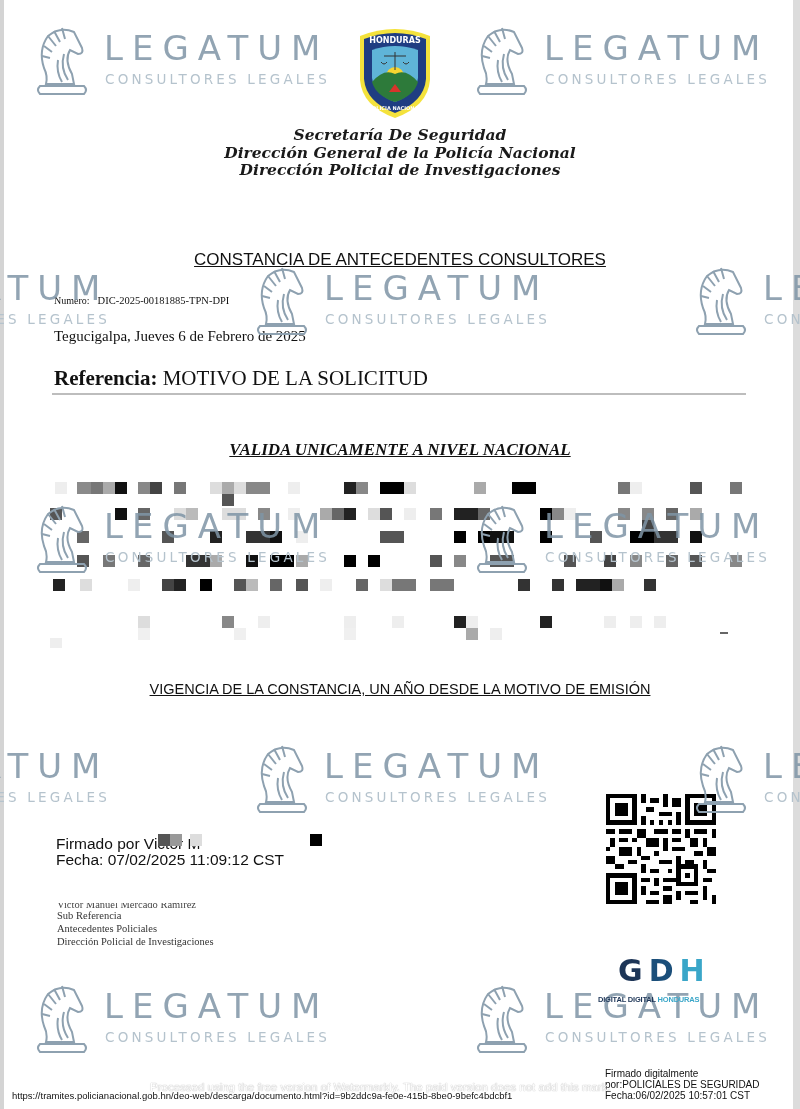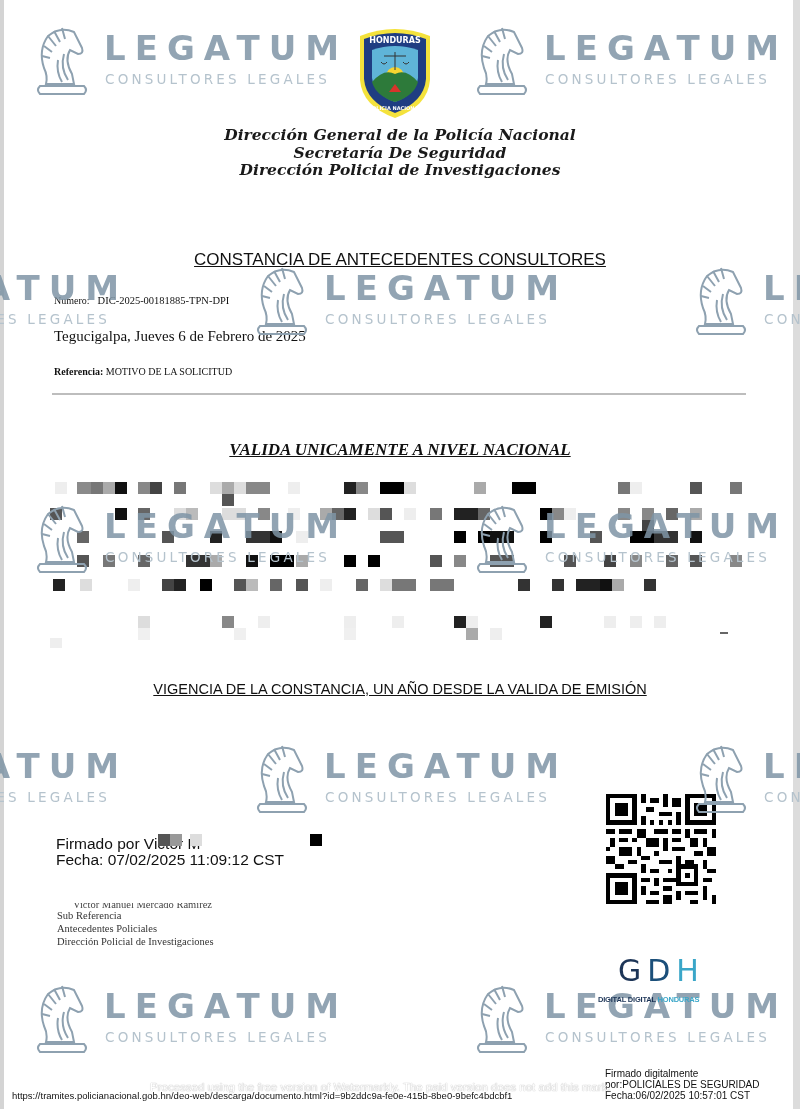--- a/index.html
+++ b/index.html
@@ -3,54 +3,54 @@
 <meta charset="utf-8">
 <style>
   html, body { margin:0; padding:0; }
   body { width:800px; height:1109px; position:relative; overflow:hidden; background:#ffffff; font-family:"Liberation Serif", serif; color:#111; }
   .edge-left { position:absolute; left:0; top:0; width:4px; height:1109px; background:#d4d4d4; }
   .edge-right { position:absolute; right:0; top:0; width:7px; height:1109px; background:#dcdcdc; }
 
   
   .wm { position:absolute; width:280px; height:80px; pointer-events:none; z-index:3; }
   .wm svg.knight { position:absolute; left:0; top:2px; width:56px; height:74px; }
-  .wm .wm-title { position:absolute; left:70px; top:6px; font-family:"DejaVu Sans", sans-serif; font-size:34px; letter-spacing:9px; color:#7f95a6; font-weight:700; line-height:40px; white-space:nowrap; opacity:.85; }
+  .wm .wm-title { position:absolute; left:70px; top:6px; font-family:"DejaVu Sans", sans-serif; font-size:34px; letter-spacing:9px; color:#7f95a6; font-weight:400; line-height:40px; white-space:nowrap; opacity:.85; }
   .wm .wm-sub { position:absolute; left:71px; top:49px; font-family:"DejaVu Sans", sans-serif; font-size:13.5px; letter-spacing:3.2px; color:#b5c3cd; line-height:16px; white-space:nowrap; }
 
   
   .seal { position:absolute; left:354px; top:26px; width:82px; height:94px; z-index:2; }
 
   .header-lines { position:absolute; left:200px; top:126px; width:400px; text-align:center; font-family:"DejaVu Serif", serif; font-style:italic; font-weight:bold; font-size:15.5px; line-height:17.5px; color:#1a1a1a; z-index:2; }
   .header-lines div { white-space:nowrap; }
 
   .doc-title { position:absolute; left:160px; top:250px; width:480px; text-align:center; font-family:"Liberation Sans", sans-serif; font-size:17px; text-decoration:underline; color:#111; z-index:2; white-space:nowrap; }
 
   .numero { position:absolute; left:54px; top:292px; font-size:13px; z-index:2; white-space:nowrap; }
   .numero .lbl { font-size:10px; }
   .numero .val { font-size:10.5px; margin-left:8px; }
   .city-date { position:absolute; left:54px; top:328px; font-size:15px; z-index:2; white-space:nowrap; }
-  .referencia { position:absolute; left:54px; top:366px; font-size:10px; z-index:2; white-space:nowrap;text-align:center; }
+  .referencia { position:absolute; left:54px; top:366px; font-size:21px; z-index:2; white-space:nowrap;text-align:center; }
   .referencia b { font-weight:bold; }
   .rule { position:absolute; left:52px; top:393px; width:694px; height:2px; background:#bdbdbd; z-index:2; }
 
   .valida { position:absolute; left:150px; top:440px; width:500px; text-align:center; font-family:"Liberation Serif", serif; font-style:italic; font-weight:bold; font-size:17px; text-decoration:underline; z-index:2; white-space:nowrap; }
 
   .redacted { position:absolute; left:50px; top:478px; width:700px; height:170px; z-index:1; }
   .redacted span { position:absolute; display:block; }
 
   .vigencia { position:absolute; left:100px; top:681px; width:600px; text-align:center; font-family:"Liberation Sans", sans-serif; font-size:14.5px; text-decoration:underline; z-index:2; white-space:nowrap; }
 
   .firmado { position:absolute; left:56px; top:836px; font-family:"Liberation Sans", sans-serif; font-size:15.5px; line-height:16px; z-index:2; white-space:nowrap; }
   .signer-block { position:absolute; left:57px; top:903px; font-size:10.5px; line-height:13px; color:#333; z-index:2; }
-  .signer-block .cut { height:6px; overflow:hidden; line-height:4px; color:#444;margin-left:16px; }
+  .signer-block .cut { height:6px; overflow:hidden; line-height:4px; color:#444; }
 
   .qr { position:absolute; left:606px; top:794px; width:110px; height:110px; z-index:2; }
 
   .gdh { position:absolute; left:598px; top:950px; width:130px; height:60px; z-index:4; }
-  .gdh .letters { position:absolute; left:20px; top:4px; font-family:"DejaVu Sans", sans-serif; font-size:30px; letter-spacing:6px; font-weight:400; line-height:34px; white-space:nowrap; }
+  .gdh .letters { position:absolute; left:20px; top:4px; font-family:"DejaVu Sans", sans-serif; font-size:30px; letter-spacing:6px; font-weight:700; line-height:34px; white-space:nowrap; }
   .gdh .g { color:#1d3557; } .gdh .d { color:#1b4f7a; } .gdh .h { color:#3aa6c8; }
   .gdh .sub { position:absolute; left:0px; top:45px; font-family:"Liberation Sans", sans-serif; font-weight:bold; font-size:7.5px; color:#1d3557; white-space:nowrap; letter-spacing:-.2px; }
   .gdh .sub .hn { color:#3aa6c8; }
 
   .footer-url { position:absolute; left:12px; top:1090px; font-family:"Liberation Sans", sans-serif; font-size:9.5px; color:#111; z-index:2; white-space:nowrap; }
   .footer-wm { position:absolute; left:150px; top:1081px; font-family:"Liberation Sans", sans-serif; font-size:11.5px; color:#ffffff; text-shadow:0 0 1px #aaa, 0 0 1px #bbb; opacity:.9; z-index:5; white-space:nowrap; }
   .footer-sign { position:absolute; left:605px; top:1068px; font-family:"Liberation Sans", sans-serif; font-size:10px; line-height:11px; color:#111; z-index:2; white-space:nowrap; }
 </style>
 </head>
 <body>
@@ -70,22 +70,22 @@
     <line x1="30" y1="30" x2="52" y2="30" stroke="#333" stroke-width="1"></line>
     <path d="M27 36 Q30 40 33 36" stroke="#333" fill="none" stroke-width="1"></path>
     <path d="M49 36 Q52 40 55 36" stroke="#333" fill="none" stroke-width="1"></path>
     <text x="41" y="17" font-size="8" font-weight="bold" fill="#fff" text-anchor="middle" font-family="DejaVu Sans, sans-serif">HONDURAS</text>
     <path d="M14 64 Q41 94 68 64" fill="none" stroke="#1f3d82" stroke-width="0"></path>
     <text x="41" y="84" font-size="5" font-weight="bold" fill="#fff" text-anchor="middle" font-family="DejaVu Sans, sans-serif">POLICIA NACIONAL</text>
   </svg>
 </div>
 
 <div class="header-lines">
+  <div>Secretaría De Seguridad</div>
   <div>Dirección General de la Policía Nacional</div>
-  <div>Secretaría De Seguridad</div>
   <div>Dirección Policial de Investigaciones</div>
 </div>
 
 <div class="doc-title">CONSTANCIA DE ANTECEDENTES CONSULTORES</div>
 
 <div class="numero">
   <span class="lbl">Numero:</span><span class="val">DIC-2025-00181885-TPN-DPI</span>
 </div>
 <div class="city-date">Tegucigalpa,  Jueves 6 de Febrero de 2025</div>
 <div class="referencia">
@@ -222,21 +222,21 @@
   <span style="left:670px;top:154px;width:8px;height:2px;background:#666"></span>
 
   <span style="left:88px;top:150px;width:12px;height:12px;background:#f0f0f0"></span>
   <span style="left:184px;top:150px;width:12px;height:12px;background:#f0f0f0"></span>
   <span style="left:294px;top:150px;width:12px;height:12px;background:#f0f0f0"></span>
   <span style="left:416px;top:150px;width:12px;height:12px;background:#aaa"></span>
   <span style="left:440px;top:150px;width:12px;height:12px;background:#eee"></span>
   <span style="left:0px;top:160px;width:12px;height:10px;background:#eee"></span>
 </div>
 
-<div class="vigencia">VIGENCIA DE LA CONSTANCIA, UN AÑO DESDE LA VALIDA DE EMISIÓN</div>
+<div class="vigencia">VIGENCIA DE LA CONSTANCIA, UN AÑO DESDE LA MOTIVO DE EMISIÓN</div>
 
 <div class="firmado">
   <div>Firmado por Victor M</div>
   <div>Fecha: 07/02/2025 11:09:12 CST</div>
 </div>
 <div style="position:absolute;left:158px;top:834px;width:12px;height:12px;background:#555;z-index:3"></div>
 <div style="position:absolute;left:170px;top:834px;width:12px;height:12px;background:#999;z-index:3"></div>
 <div style="position:absolute;left:190px;top:834px;width:12px;height:12px;background:#ddd;z-index:3"></div>
 <div style="position:absolute;left:310px;top:834px;width:12px;height:12px;background:#000;z-index:3"></div>
 

